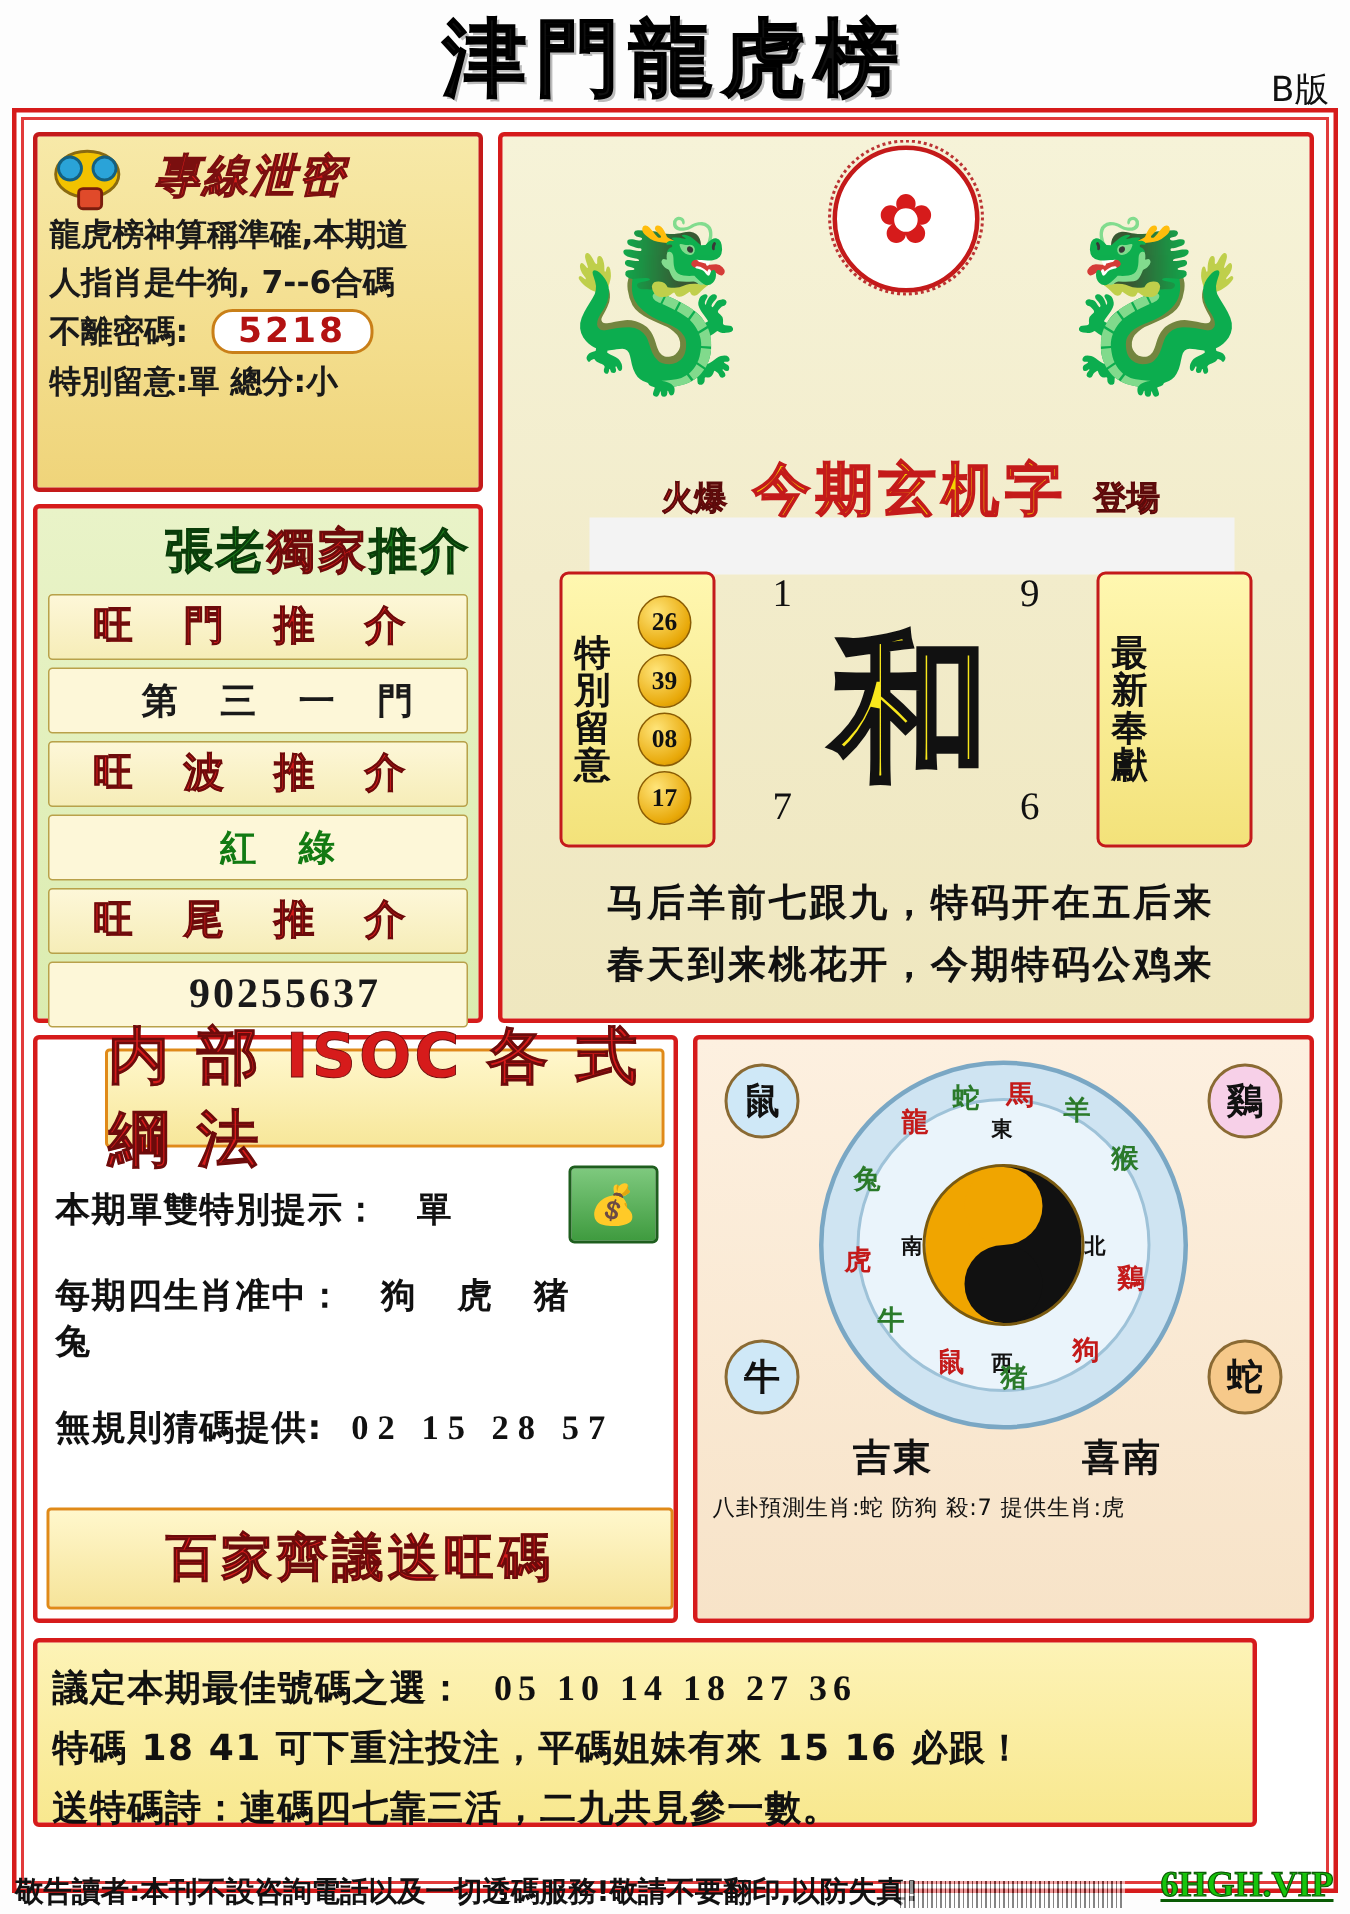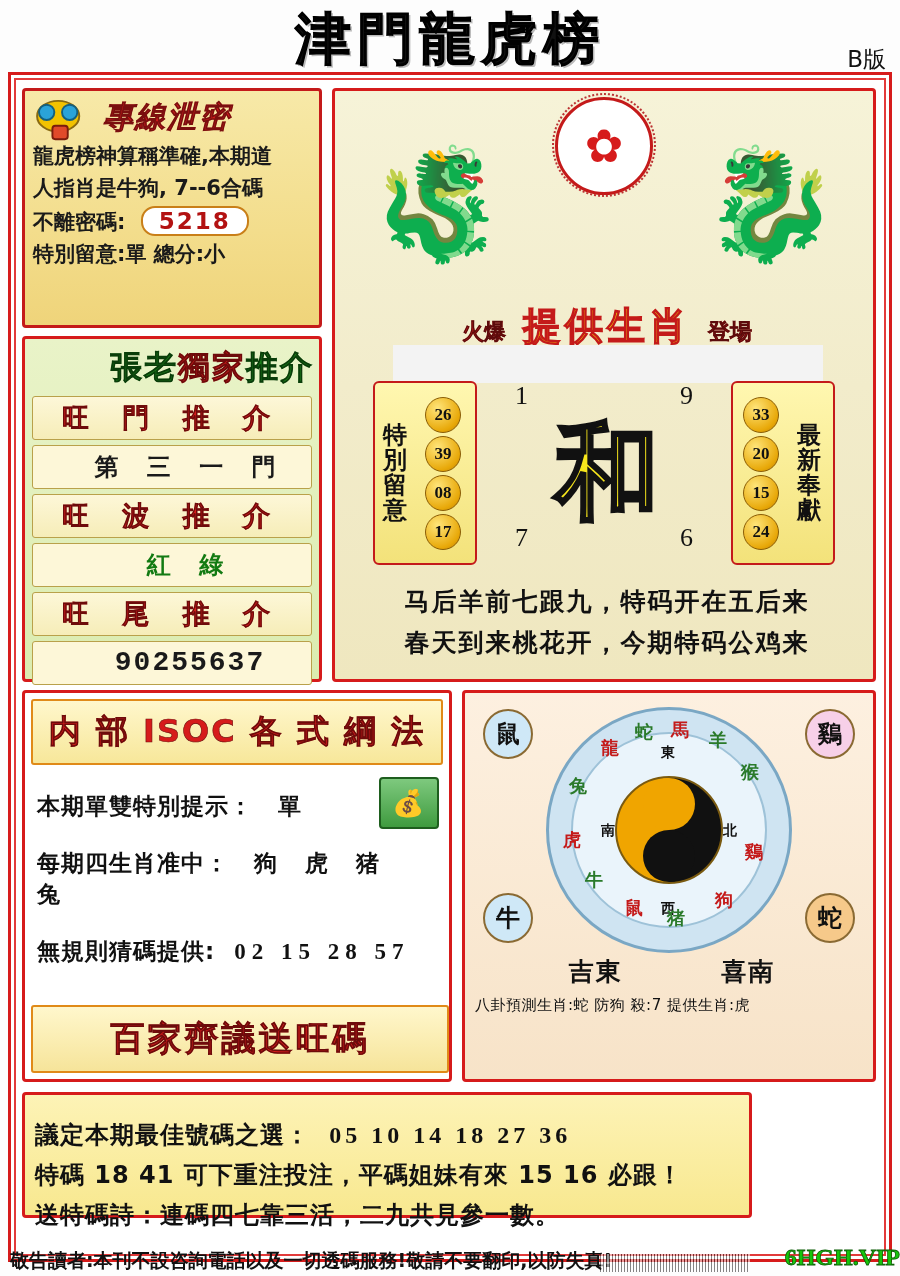--- a/index.html
+++ b/index.html
@@ -91,21 +91,21 @@
   .zl-row.head{
     background:linear-gradient(180deg,#fdf7d8,#f6edb8);
   }
   .zl-row.head span{
     font-size:27px;font-weight:bold;color:#d61b1b;letter-spacing:12px;
     -webkit-text-stroke:0.5px #6d0b0b;
   }
   .zl-row.val span{
     font-size:24px;font-weight:bold;color:#1a1a1a;letter-spacing:10px;margin-left:36px;
   }
-  .zl-row.val.num span{font-size:28px;letter-spacing:2px;font-family:Liberation Mono, monospace;}
+  .zl-row.val.num span{font-size:28px;letter-spacing:2px;font-family:Liberation Serif, serif;}
   .zl-row.val.green span{color:#127a12;}
   
   .dragon{
     left:332px;top:88px;width:544px;height:594px;
     border:3px solid #d61b1b;border-radius:4px;
     background:linear-gradient(180deg,#f6f3d8 0%,#f2eccb 50%,#efe7bf 100%);
     overflow:hidden;
   }
   .emblem{
     position:absolute;left:50%;top:6px;transform:translateX(-50%);
@@ -186,21 +186,21 @@
   
   .isoc{
     left:22px;top:690px;width:430px;height:392px;
     border:3px solid #d61b1b;border-radius:4px;background:#fff;
     padding:6px;
   }
   .isoc-title{
     height:62px;border:2px solid #e08a18;border-radius:3px;
     background:linear-gradient(180deg,#fff7cc,#f7e79a);
     display:flex;align-items:center;justify-content:center;
-    font-size:32px;font-weight:bold;color:#d61b1b;letter-spacing:2px;
+    font-size:41px;font-weight:bold;color:#d61b1b;letter-spacing:2px;margin-left:39px;
     -webkit-text-stroke:0.6px #6d0b0b;
   }
   .isoc-line{
     font-size:23px;color:#111;font-weight:bold;margin:26px 4px 0 6px;
     letter-spacing:1px;
   }
   .isoc-line .v{margin-left:16px;letter-spacing:10px;}
   .isoc-line .nums{margin-left:10px;letter-spacing:6px;font-family:"Liberation Serif",serif;}
   .fist{
     position:absolute;right:10px;top:84px;width:56px;height:48px;
@@ -257,41 +257,41 @@
     position:absolute;left:0;top:262px;width:414px;text-align:center;
     font-size:25px;font-weight:bold;color:#111;letter-spacing:2px;
   }
   .dirrow span{margin:0 44px;}
   .bagua-note{
     position:absolute;left:10px;top:298px;width:394px;
     font-size:15px;color:#111;line-height:1.9;letter-spacing:0.5px;
   }
   
   .bottom{
-    left:22px;top:1092px;width:730px;height:126px;
+    left:22px;top:1092px;width:816px;height:126px;
     border:3px solid #d61b1b;border-radius:4px;
     background:linear-gradient(180deg,#fdf3b6,#f8e88f);
-    padding:16px 10px;box-sizing:border-box;
+    padding:6px 10px;box-sizing:border-box;
   }
   .bottom div{
     font-size:24px;font-weight:bold;color:#111;letter-spacing:1px;margin-top:8px;
     white-space:nowrap;
   }
   .bottom .nums{letter-spacing:4px;font-family:"Liberation Serif",serif;margin-left:10px;}
   
   .footer{
     position:absolute;left:0;top:1244px;width:900px;height:32px;text-align:center;
   }
   .footer .txt{
     position:absolute;left:10px;top:4px;font-size:19px;font-weight:bold;color:#111;
     letter-spacing:0px;
   }
   .footer .wm{
-    position:absolute;right:0;top:0px;font-size:24px;font-weight:bold;
-    color:#17c40b;-webkit-text-stroke:0.8px #0a5c05;font-family:"Liberation Serif",serif;
+    position:absolute;right:11px;top:0px;font-size:24px;font-weight:bold;
+    color:#17c40b;-webkit-text-stroke:0.8px #0a5c05;font-family:"Liberation Serif",serif;text-decoration:underline;
   }
   .barcode{
     position:absolute;right:150px;top:10px;width:150px;height:18px;
     background:repeating-linear-gradient(90deg,#222 0 1px,#fff 1px 3px);
     opacity:.55;
   }
 </style>
 </head>
 <body>
 
@@ -352,42 +352,36 @@
   <div class="box dragon">
     <div class="emblem-ring"></div>
     <div class="emblem">
       <span class="flower">✿</span>
     </div>
     <div class="drg l">🐉</div>
     <div class="drg r">🐉</div>
 
     <div class="banner">
       <span class="hot">火爆</span>
-      <span class="big">提供生肖</span>
+      <span class="big">今期玄机字</span>
       <span class="deng">登場</span>
     </div>
     <div class="whitebar"></div>
 
     <div class="col left">
       <div class="lbl">特別留意</div>
       <div class="nums">
         <div class="ball">26</div>
         <div class="ball">39</div>
         <div class="ball">08</div>
         <div class="ball">17</div>
       </div>
     </div>
 
     <div class="col right">
-      <div class="nums">
-        <div class="ball">33</div>
-        <div class="ball">20</div>
-        <div class="ball">15</div>
-        <div class="ball">24</div>
-      </div>
       <div class="lbl">最新奉獻</div>
     </div>
 
     <div class="centerword">
       <span class="he">和</span>
     </div>
     <div class="cnum n1">1</div>
     <div class="cnum n9">9</div>
     <div class="cnum n7">7</div>
     <div class="cnum n6">6</div>

